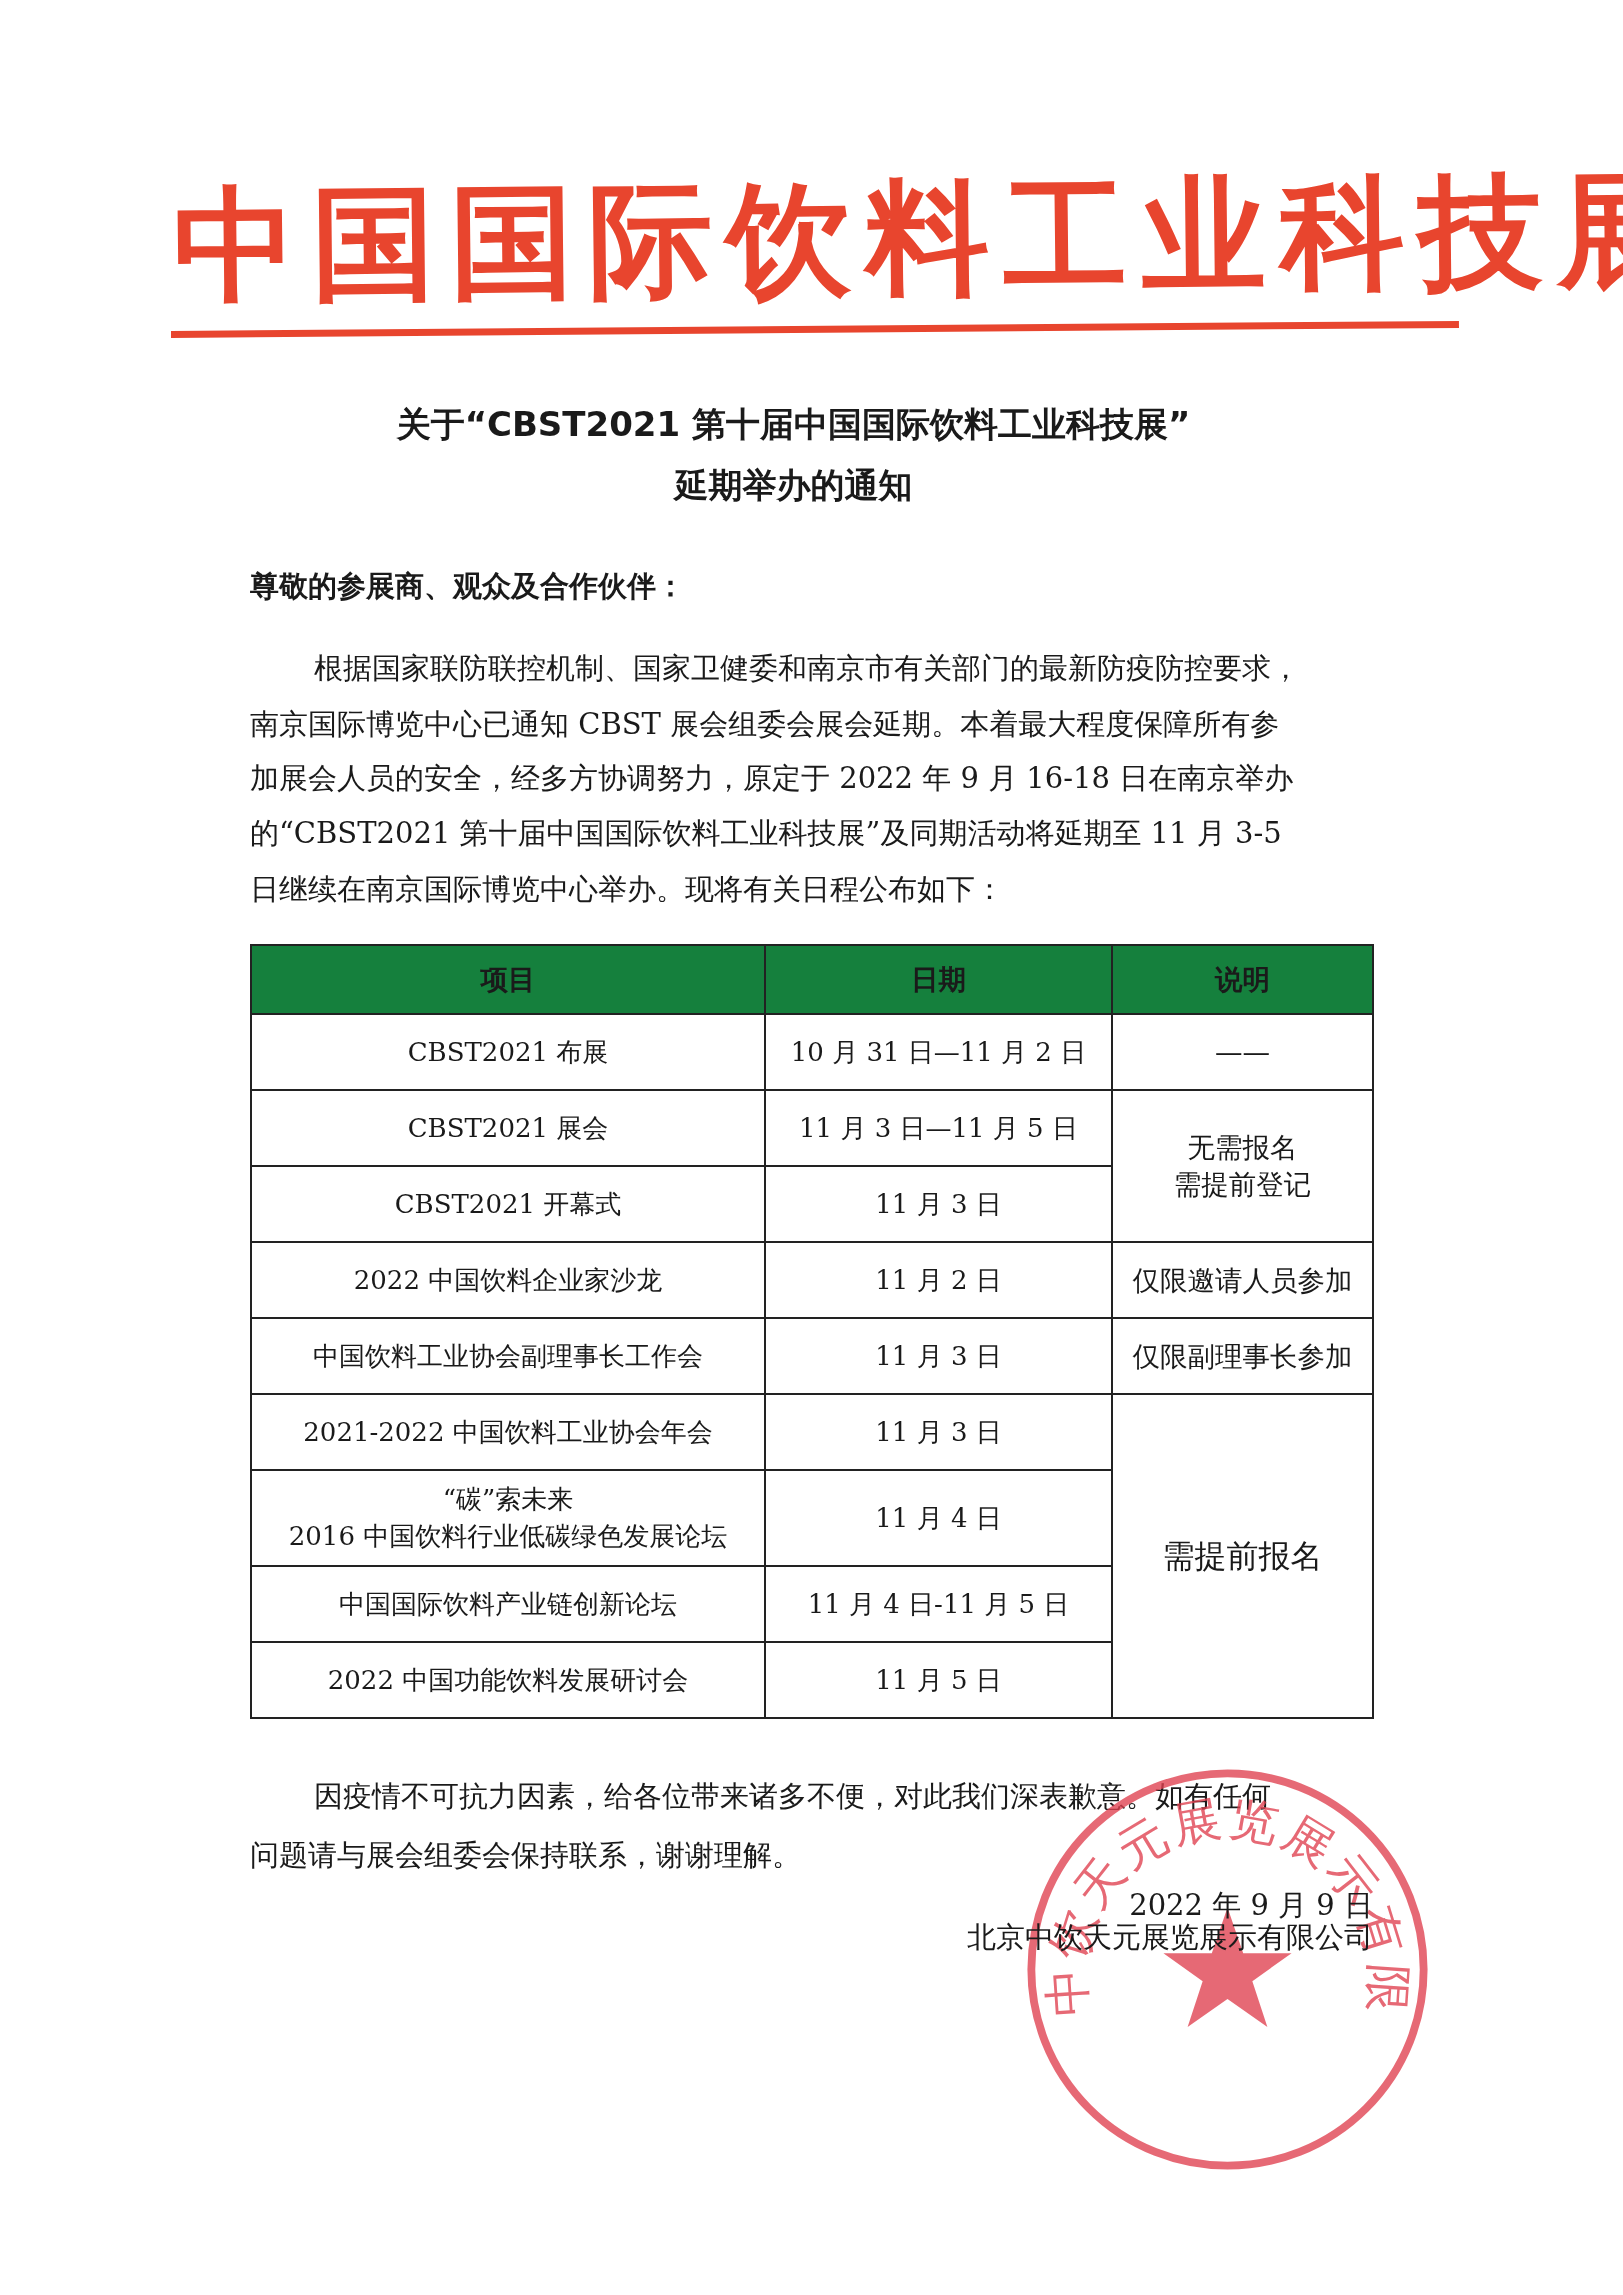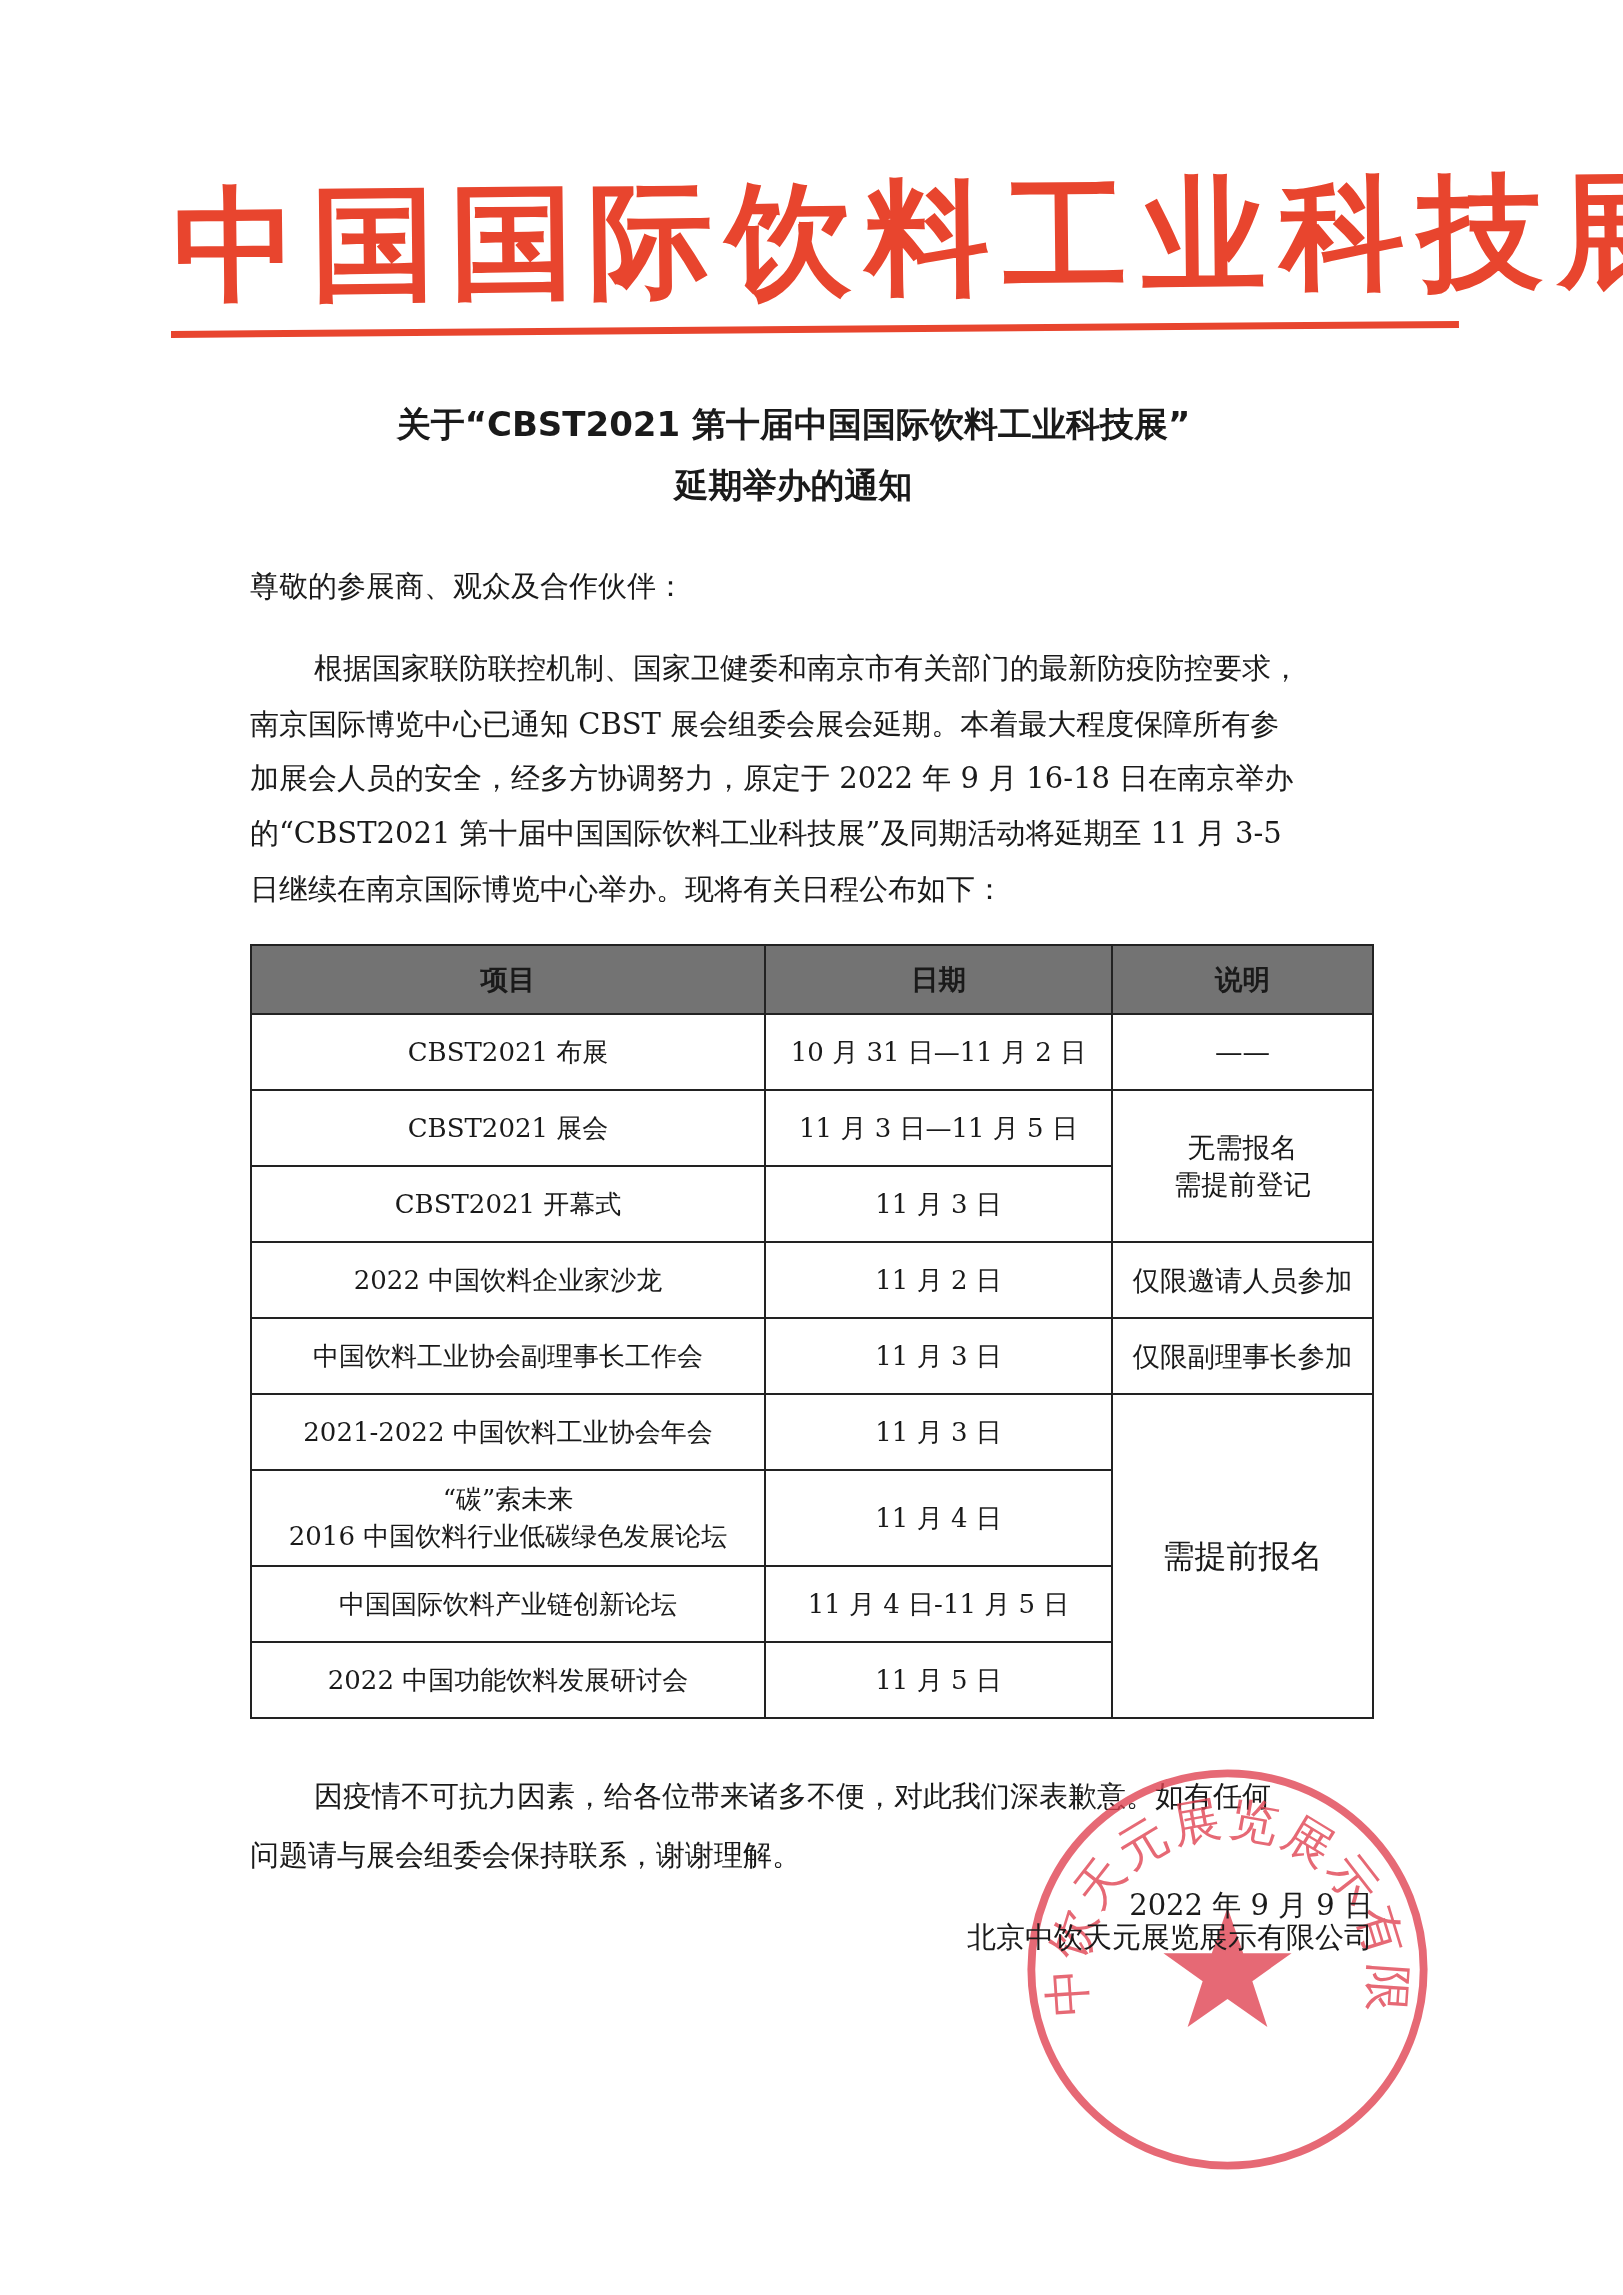--- a/index.html
+++ b/index.html
@@ -8,27 +8,27 @@
   .abs{position:absolute;}
   #masthead{left:173px;top:164px;width:1283px;height:151px;text-align:center;
     color:#e8452e;font-family:"DejaVu Sans","Liberation Sans",sans-serif;font-weight:bold;
     font-size:124px;line-height:151px;letter-spacing:14.4px;white-space:nowrap;transform:rotate(-0.6deg);}
   #redline{left:171px;top:331px;width:1288px;height:7.2px;background:#e8452e;transform:rotate(-0.45deg);transform-origin:left center;}
   .title{left:0;width:1587px;text-align:center;font-family:"DejaVu Sans","Liberation Sans",sans-serif;
     font-weight:bold;font-size:34px;line-height:46px;white-space:nowrap;}
   #title1{top:401px;}
   #title2{top:462px;}
   .txt{font-size:29px;line-height:39px;white-space:nowrap;}
-  #salutation{left:250px;top:567px;}
+  #salutation{left:250px;top:567px;font-weight:bold;}
   .para-line{left:250px;width:1123px;}
   .indent{padding-left:64px;box-sizing:border-box;}
   #tbl{left:250px;top:944px;width:1123px;border-collapse:collapse;table-layout:fixed;
        font-size:26px;position:absolute;}
   #tbl td,#tbl th{border:2px solid #222;text-align:center;vertical-align:middle;padding:0 3.9px;line-height:37px;}
-  #tbl th{background:#737373;font-family:"DejaVu Sans","Liberation Sans",sans-serif;font-weight:bold;font-size:27.5px;height:67px;}
+  #tbl th{background:#15803d;font-family:"DejaVu Sans","Liberation Sans",sans-serif;font-weight:bold;font-size:27.5px;height:67px;}
   #tbl td{height:74px;}
   #tbl td.tall{height:94px;}
   #tbl td.note{font-size:27.5px;}
   #company{right:250px;top:1918px;text-align:right;}
   #date{right:250px;top:1886px;text-align:right;}
   #stamp{left:1015px;top:1757px;width:425px;height:425px;pointer-events:none;opacity:0.78;}
 </style>
 </head>
 <body>
 

